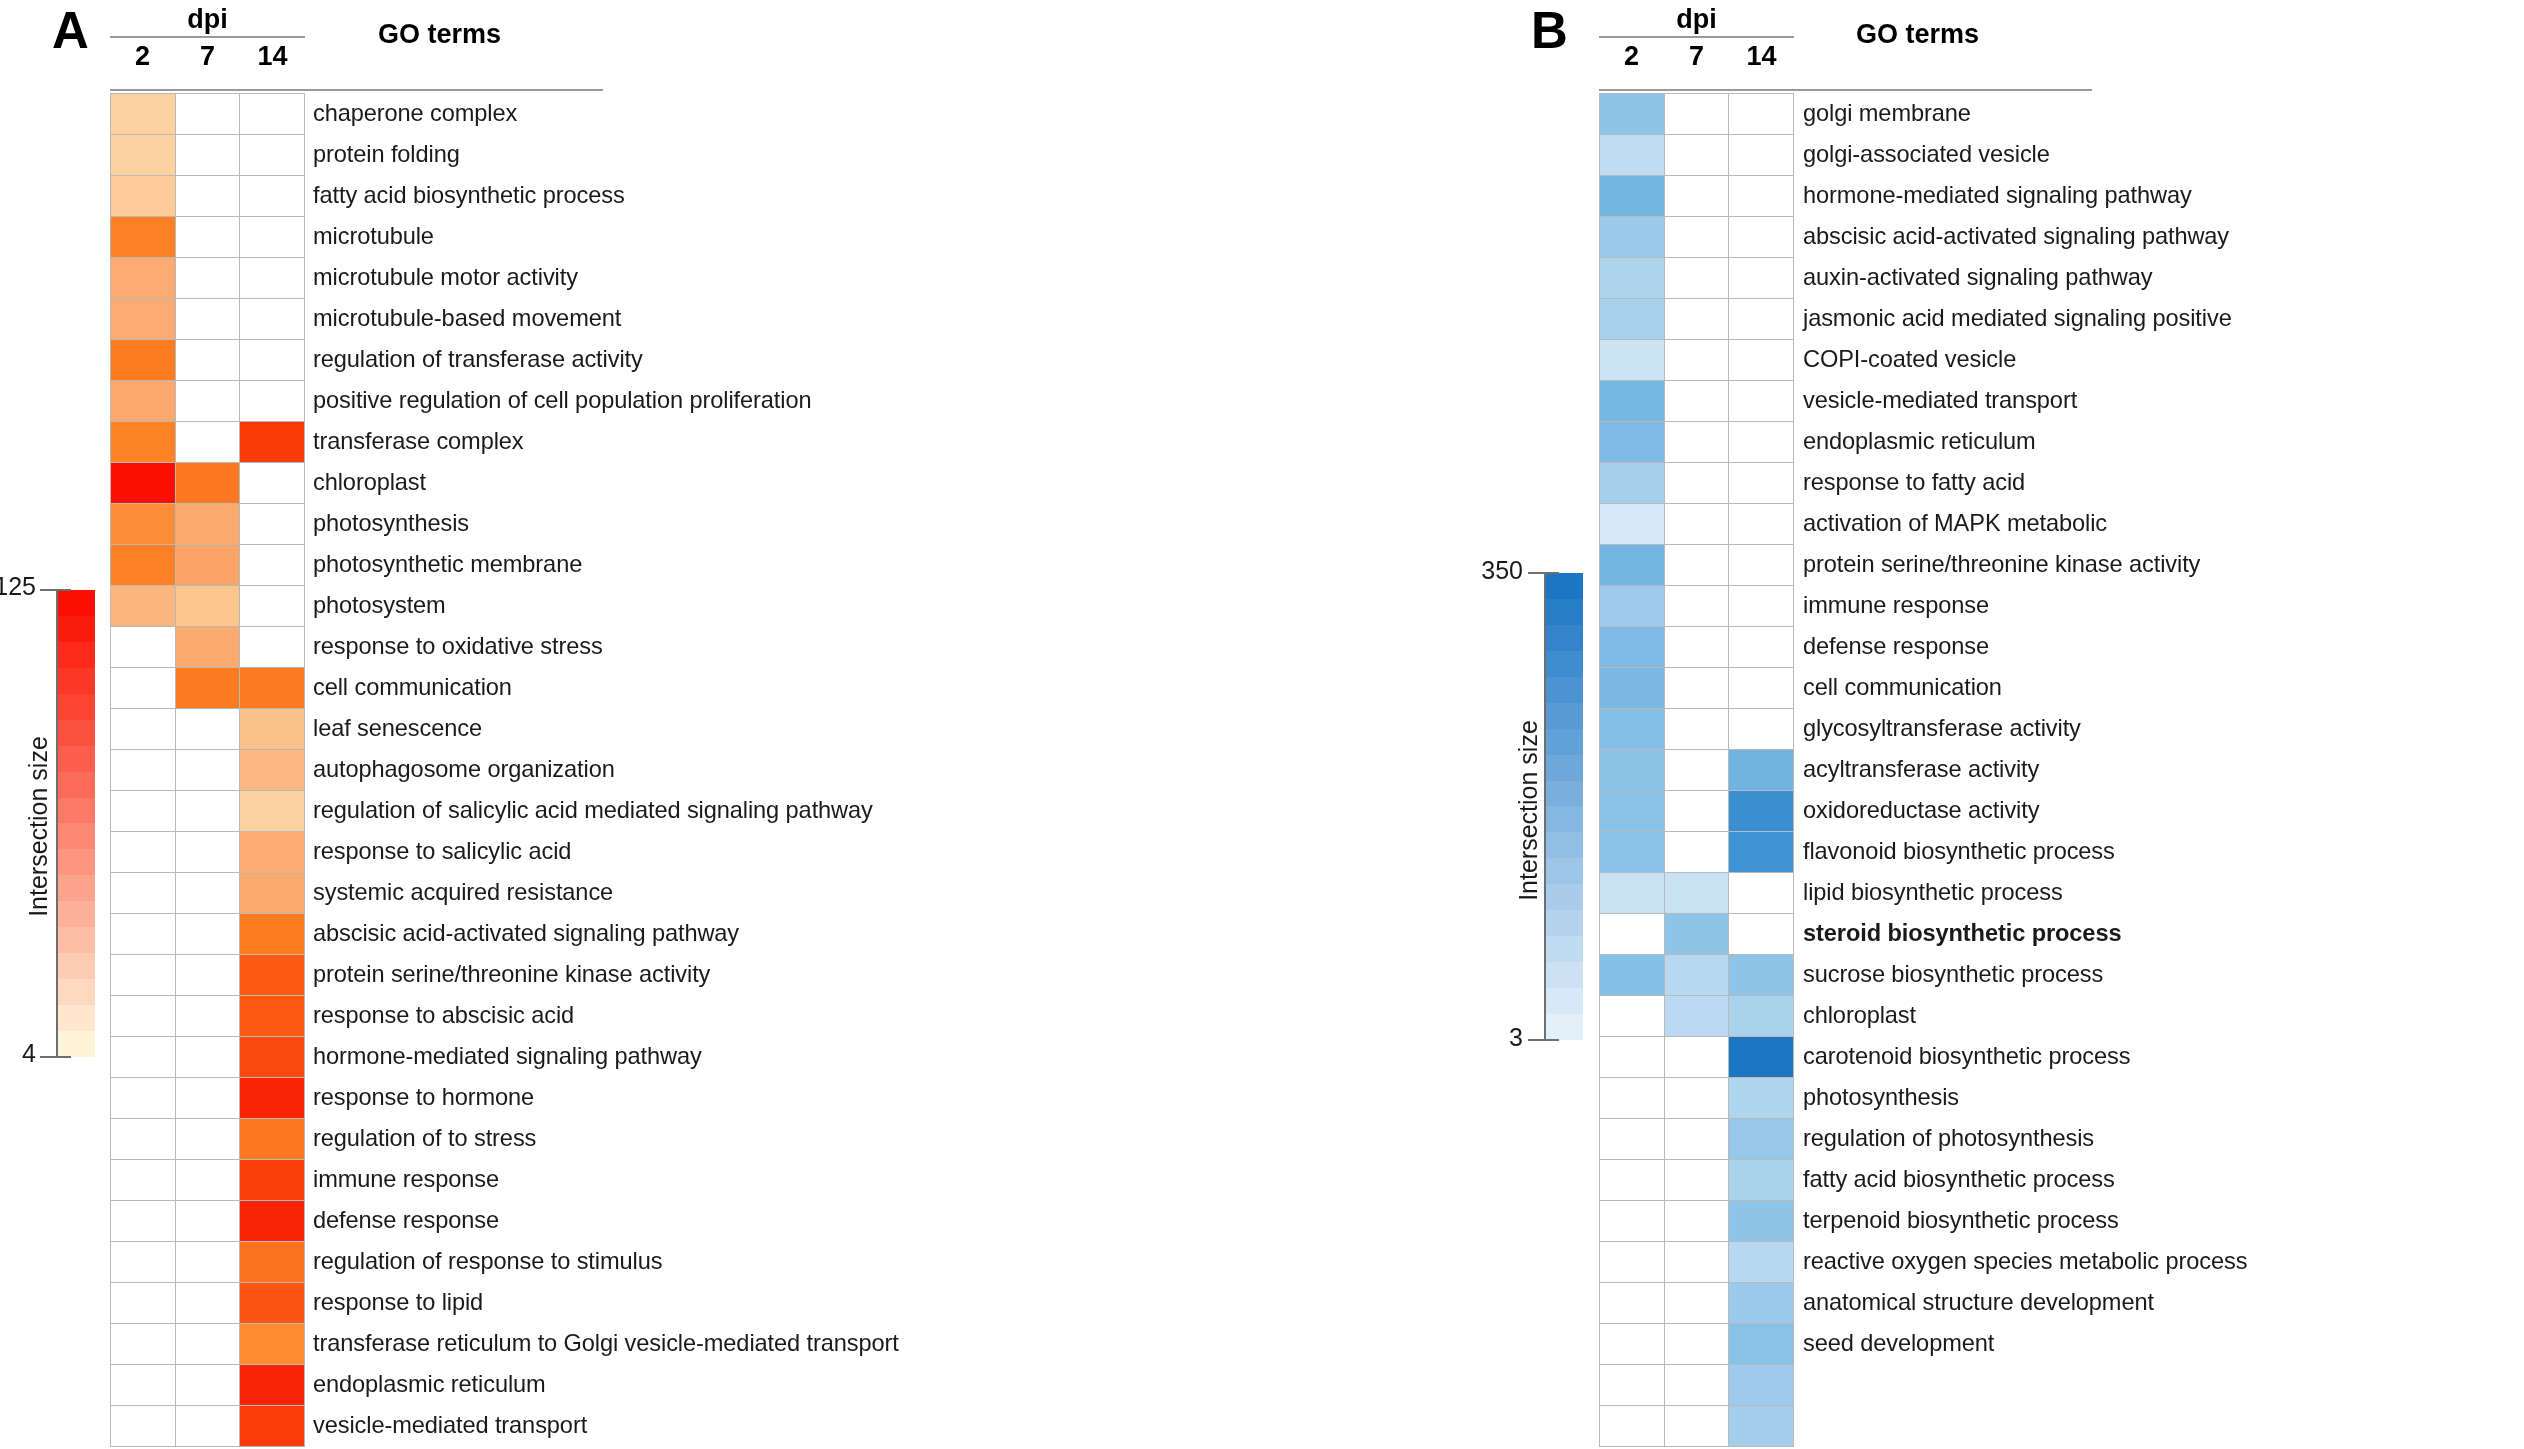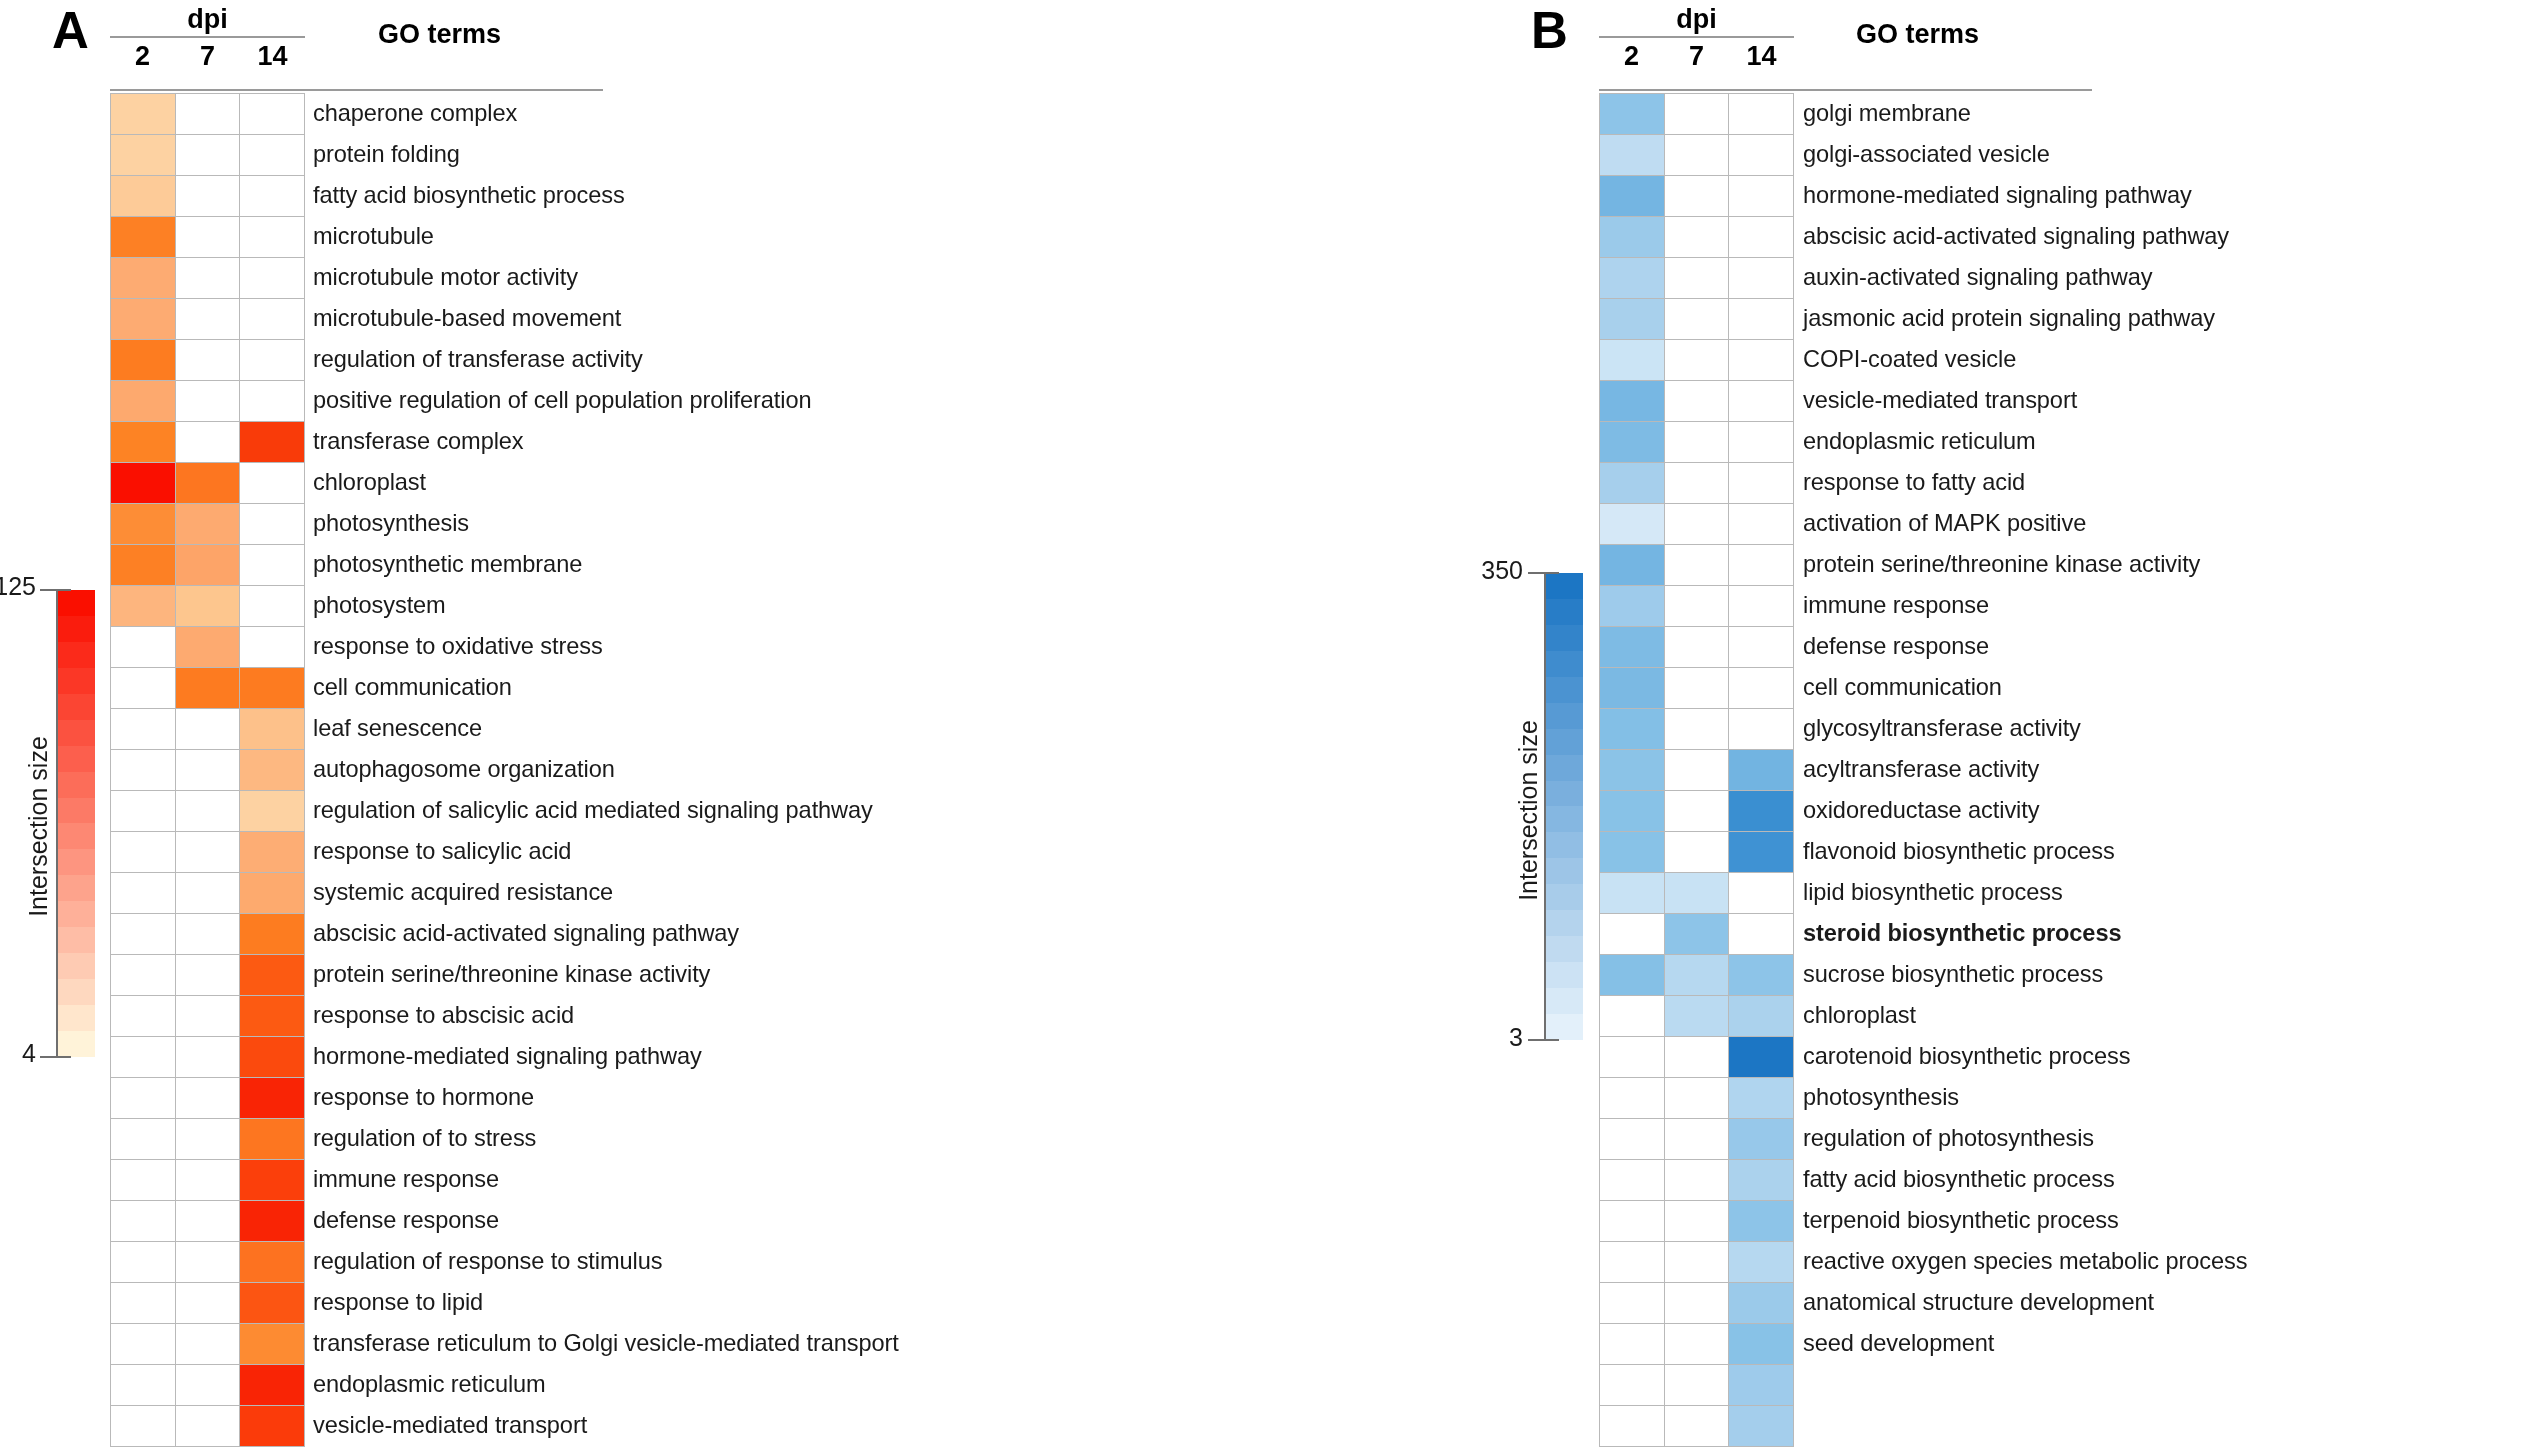--- a/index.html
+++ b/index.html
@@ -621,26 +621,26 @@
           <div class="cell" style="background: rgb(164, 206, 236);"></div>
         </div>
       </div>
 
     <div class="labels" id="labels-B" style="left:426px; top:93px;">
         <div class="label-row" style="height: 41px; text-align: center;">golgi membrane</div>
         <div class="label-row" style="height: 41px;">golgi-associated vesicle</div>
         <div class="label-row" style="height: 41px;">hormone-mediated signaling pathway</div>
         <div class="label-row" style="height: 41px;">abscisic acid-activated signaling pathway</div>
         <div class="label-row" style="height: 41px;">auxin-activated signaling pathway</div>
-        <div class="label-row" style="height: 41px;">jasmonic acid protein signaling pathway</div>
+        <div class="label-row" style="height: 41px;">jasmonic acid mediated signaling positive</div>
         <div class="label-row" style="height: 41px;">COPI-coated vesicle</div>
         <div class="label-row" style="height: 41px;">vesicle-mediated transport</div>
         <div class="label-row" style="height: 41px;">endoplasmic reticulum</div>
         <div class="label-row" style="height: 41px;">response to fatty acid</div>
-        <div class="label-row" style="height: 41px;">activation of MAPK positive</div>
+        <div class="label-row" style="height: 41px;">activation of MAPK metabolic</div>
         <div class="label-row" style="height: 41px;">protein serine/threonine kinase activity</div>
         <div class="label-row" style="height: 41px;">immune response</div>
         <div class="label-row" style="height: 41px;">defense response</div>
         <div class="label-row" style="height: 41px;">cell communication</div>
         <div class="label-row" style="height: 41px;">glycosyltransferase activity</div>
         <div class="label-row" style="height: 41px;">acyltransferase activity</div>
         <div class="label-row" style="height: 41px;">oxidoreductase activity</div>
         <div class="label-row" style="height: 41px;">flavonoid biosynthetic process</div>
         <div class="label-row" style="height: 41px;">lipid biosynthetic process</div>
         <div class="label-row" style="height: 41px; font-weight: bold;">steroid biosynthetic process</div>

